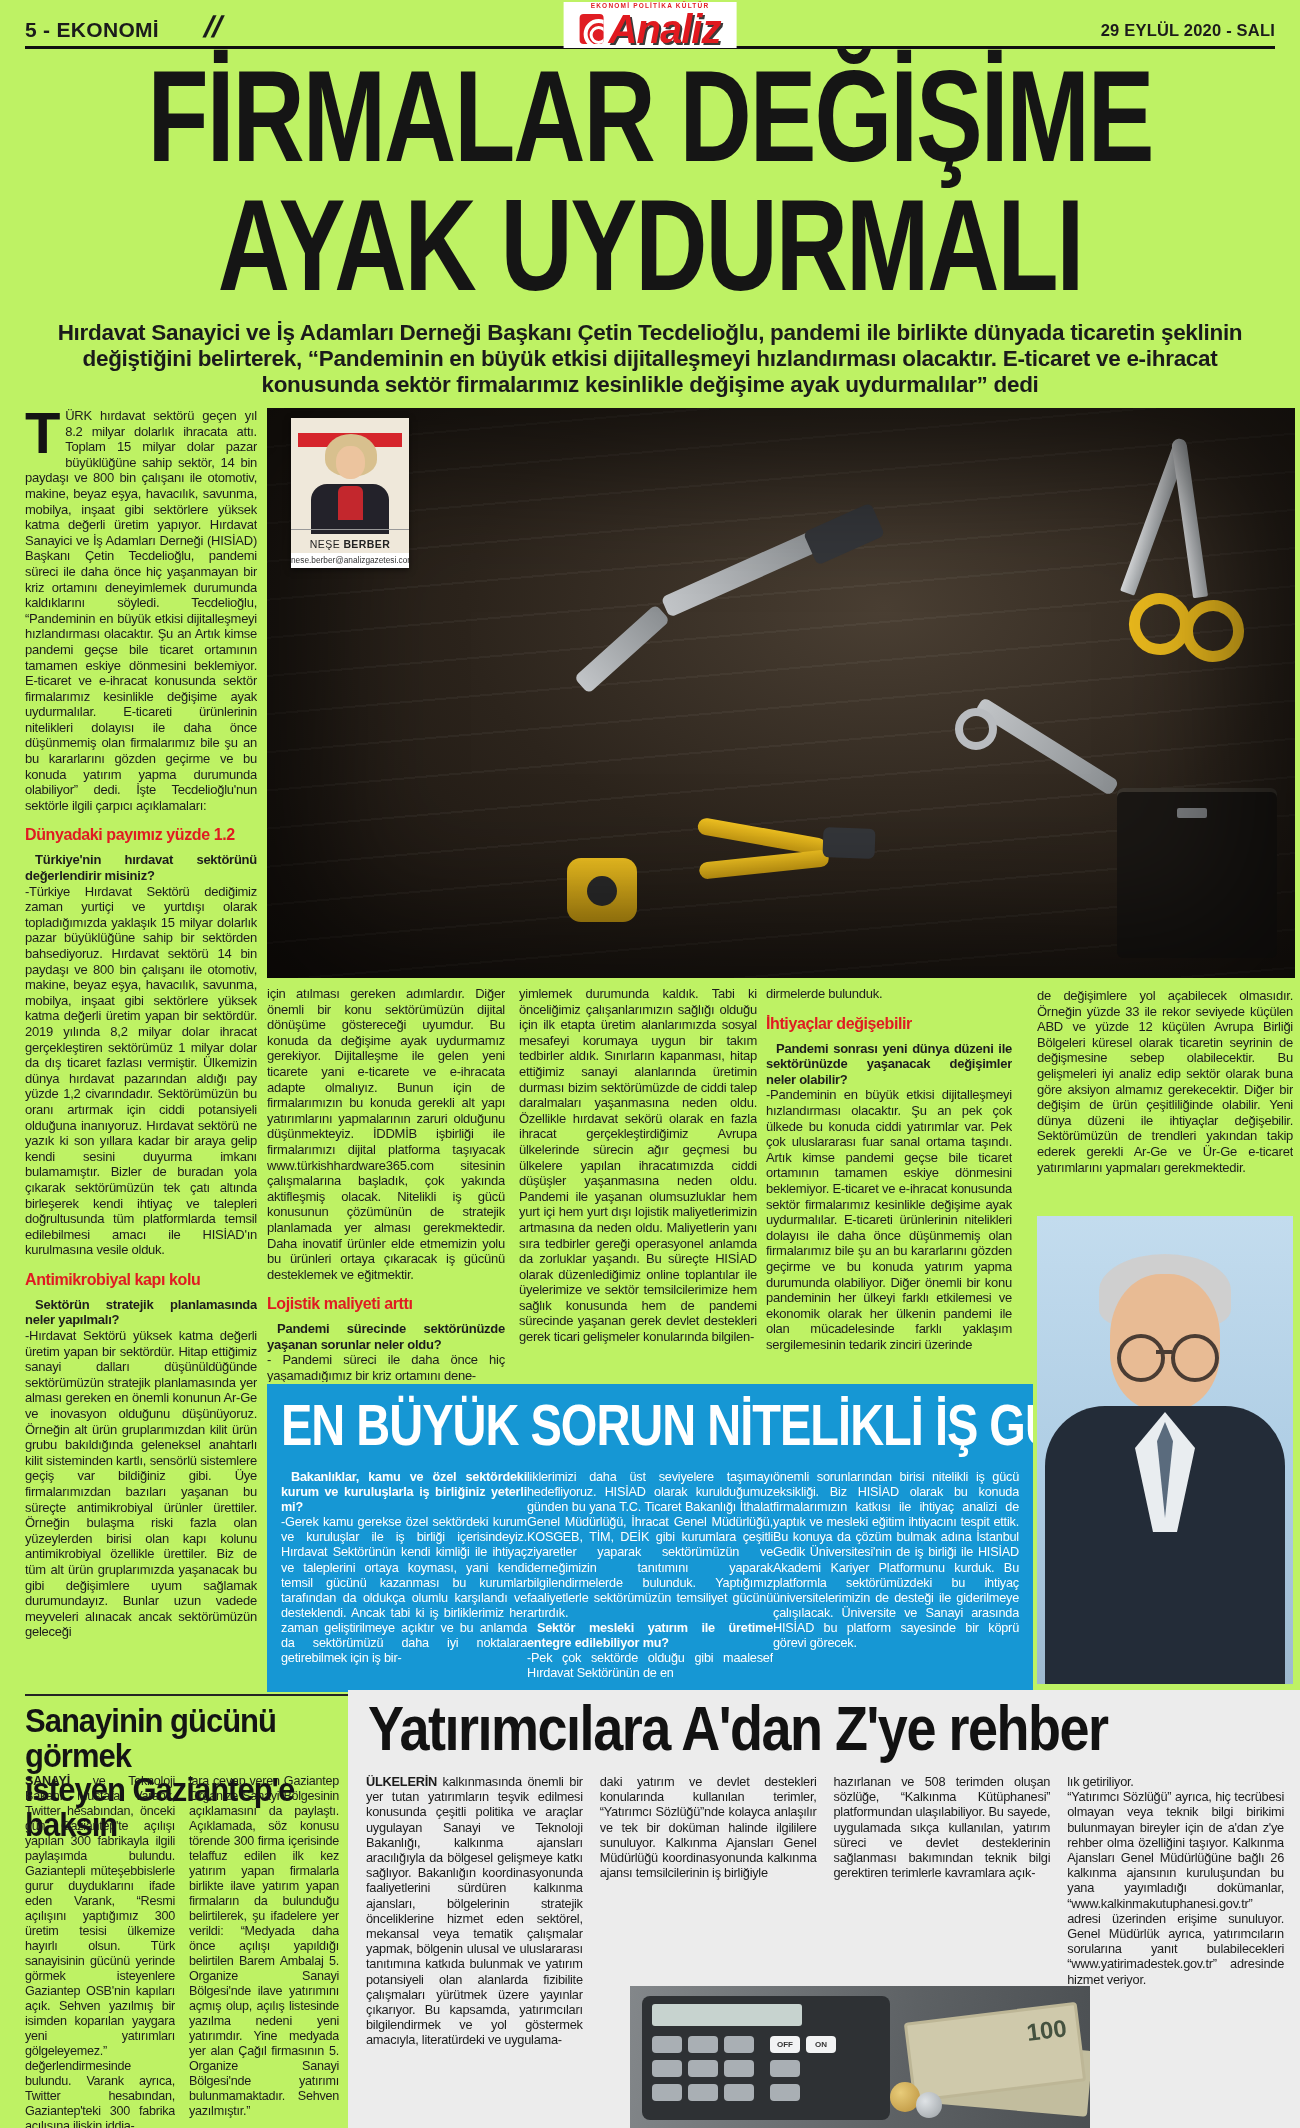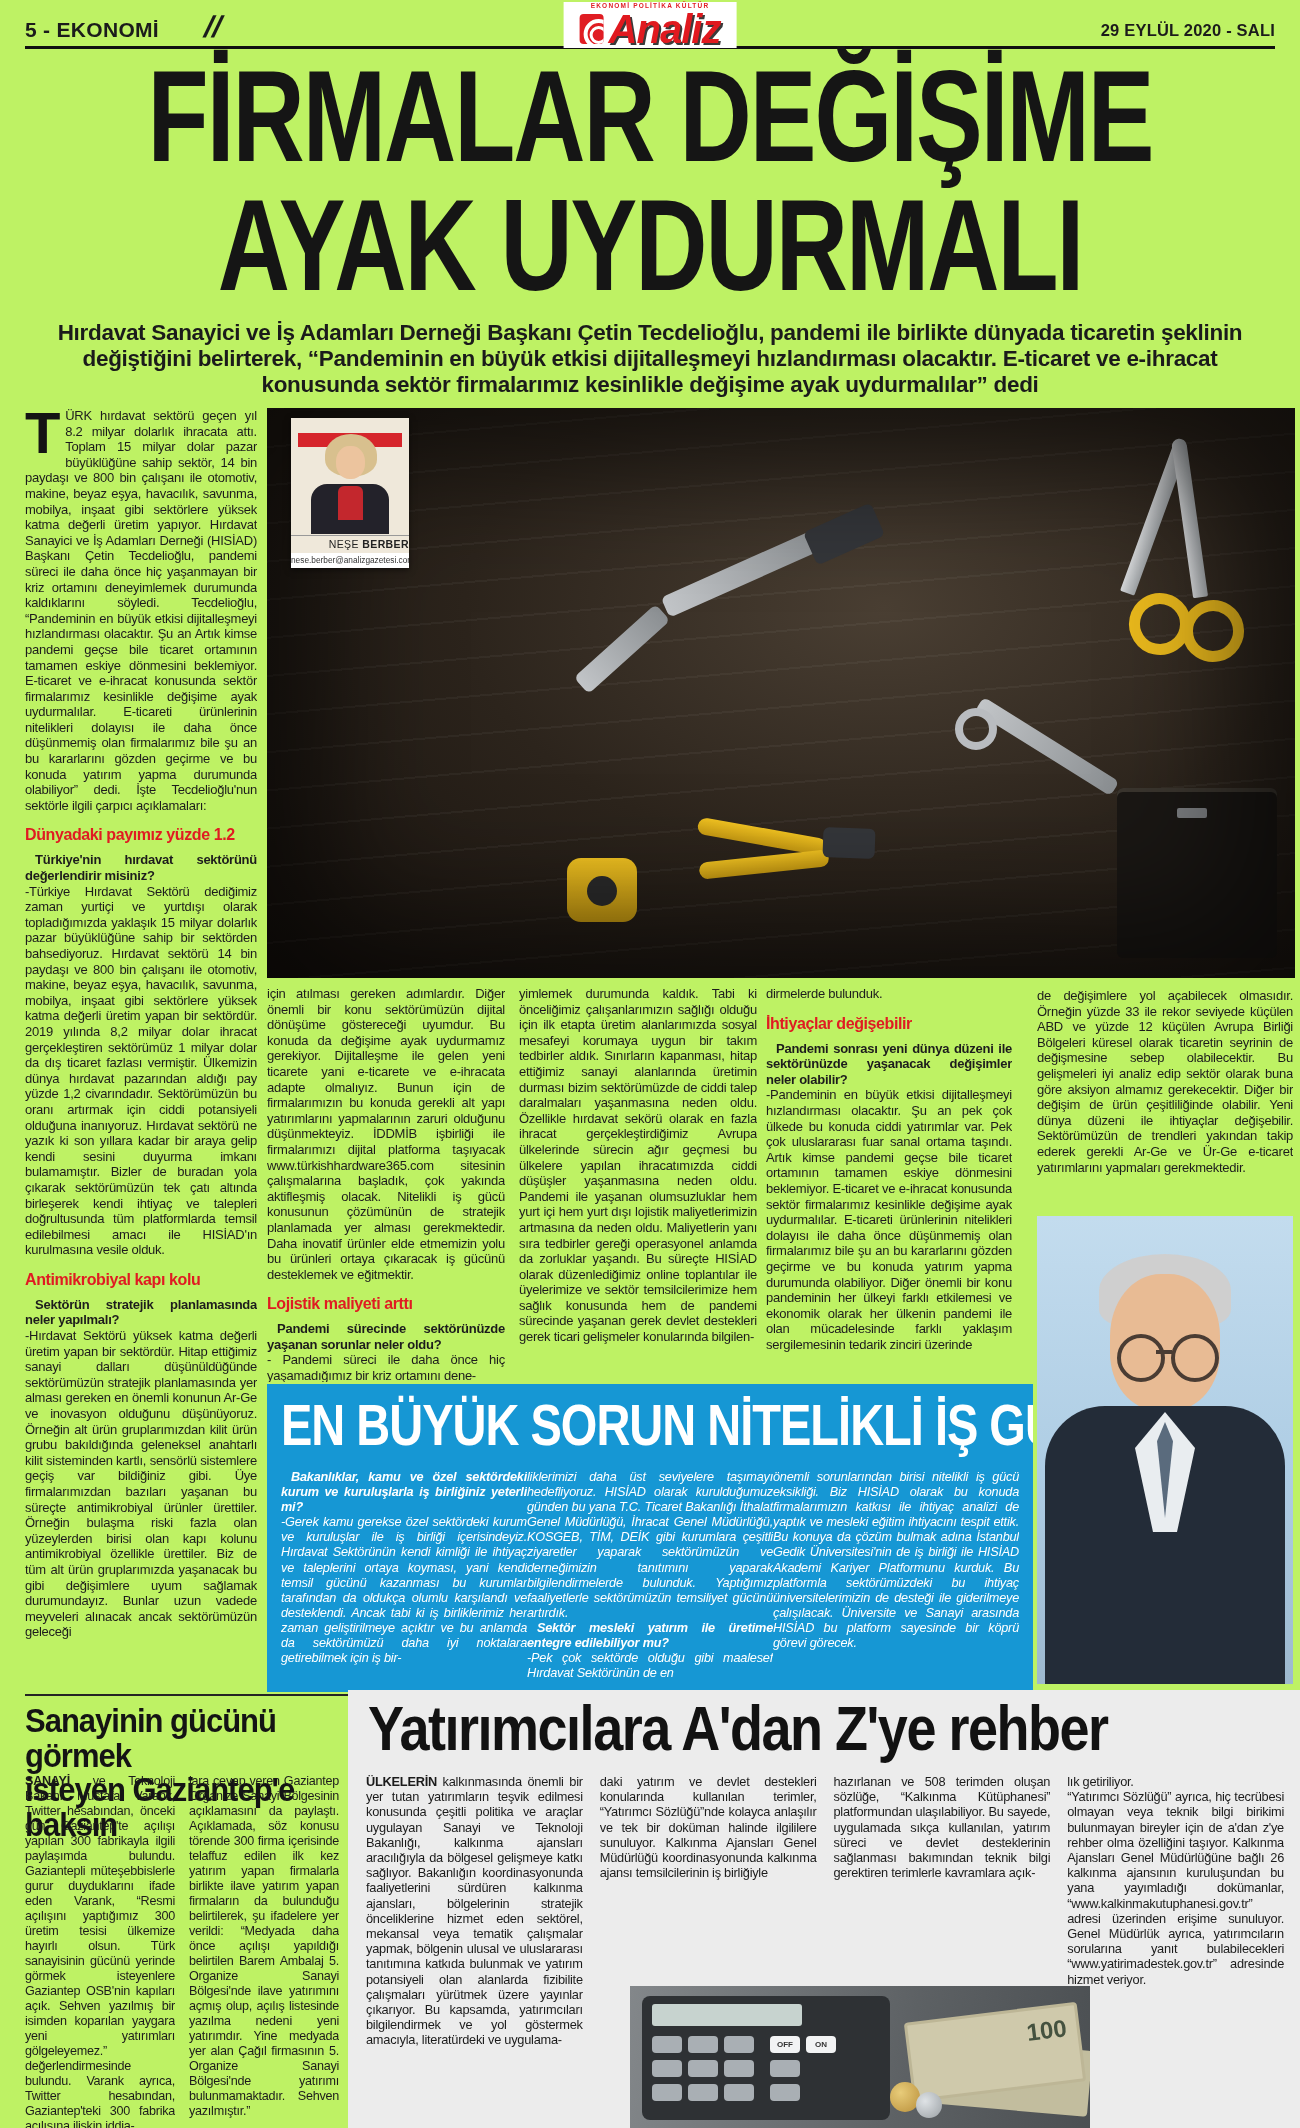--- a/index.html
+++ b/index.html
@@ -50,41 +50,41 @@
   .dark-head{background:#34363a;border-radius:6px;}
   .vignette{position:absolute;inset:0;box-shadow:inset 0 0 120px 60px rgba(0,0,0,.55);}
   
   .byline-card{position:absolute;top:10px;left:24px;width:118px;height:150px;background:#efe8da;
                box-shadow:0 2px 6px rgba(0,0,0,.5);z-index:3;overflow:hidden;}
   .byline-band{position:absolute;top:15px;left:7px;right:7px;height:14px;background:#d6252b;}
   .byline-hair{position:absolute;top:16px;left:34px;width:52px;height:42px;background:#d8c08e;border-radius:50% 50% 40% 40%;}
   .byline-face{position:absolute;top:28px;left:45px;width:29px;height:33px;background:#ecc49e;border-radius:46%;}
   .byline-blazer{position:absolute;top:66px;left:20px;width:78px;height:50px;background:#23222a;border-radius:16px 16px 0 0;}
   .byline-top{position:absolute;top:68px;left:47px;width:25px;height:34px;background:#c3272d;border-radius:6px 6px 0 0;}
-  .byline-name{position:absolute;bottom:18px;left:0;right:0;text-align:right;font-size:10.5px;
-               letter-spacing:.4px;color:#222;border-top:1px solid #999;padding-top:2px;}
+  .byline-name{position:absolute;bottom:18px;left:0;right:0;text-align:center;font-size:10.5px;
+               letter-spacing:.4px;color:#222;border-top:1px solid #999;padding-top:8px;}
   .byline-email{position:absolute;bottom:0;left:0;right:0;height:15px;background:#fff;text-align:center;
                 font-size:8.3px;line-height:15px;color:#333;}
   
   .man-photo{position:absolute;top:1216px;left:1037px;width:256px;height:468px;overflow:hidden;
              background:linear-gradient(180deg,#c3dcee 0%,#aecde4 55%,#9db9cf 100%);}
   .man-hair{position:absolute;top:38px;left:62px;width:132px;height:74px;background:#cfcfcf;border-radius:60% 60% 30% 30%;}
   .man-face{position:absolute;top:58px;left:73px;width:110px;height:136px;background:#e8bb94;border-radius:46% 46% 42% 42%;}
   .man-glass{position:absolute;top:118px;width:40px;height:40px;border:4px solid #4a3c33;border-radius:50%;}
   .man-glass.l{left:80px;} .man-glass.r{left:134px;}
   .man-bridge{position:absolute;top:134px;left:119px;width:16px;height:4px;background:#4a3c33;}
   .man-suit{position:absolute;top:190px;left:8px;width:240px;height:280px;background:#232c38;border-radius:60px 60px 0 0;}
   .man-shirt{position:absolute;top:196px;left:98px;width:60px;height:120px;background:#e9edf0;
              clip-path:polygon(50% 0,100% 30%,70% 100%,30% 100%,0 30%);}
   .man-tie{position:absolute;top:206px;left:120px;width:16px;height:96px;background:#5a6b7d;clip-path:polygon(50% 0,100% 20%,50% 100%,0 20%);}
   
   .bluebox{position:absolute;top:1384px;left:267px;width:766px;height:308px;background:#1697d4;overflow:hidden;}
   .bluebox-title{margin:12px 14px 4px;font-size:47px;font-weight:bold;color:#fff;letter-spacing:-1px;
                  white-space:nowrap;transform:scaleY(1.22);transform-origin:top left;line-height:47px;}
-  .bluebox-cols{position:absolute;top:86px;left:14px;right:14px;bottom:10px;display:flex;font-style:italic;}
+  .bluebox-cols{position:absolute;top:86px;left:14px;right:14px;bottom:10px;display:flex;}
   .bluebox-col{flex:1;overflow:hidden;font-size:12.7px;line-height:15.1px;letter-spacing:-.2px;
                text-align:justify;color:#ffffff;}
   .bluebox-col p{margin:0;} .bluebox-col .p-q{font-weight:bold;text-indent:10px;}
   
   .rule-bl{position:absolute;top:1694px;left:25px;width:462px;border-top:2px solid #242424;}
   .gaz-headline{position:absolute;top:1704px;left:25px;width:320px;font-size:31px;line-height:32px;
                 font-weight:bold;letter-spacing:-1px;transform:scaleY(1.08);transform-origin:top left;color:#141414;}
   .gaz-cols{position:absolute;top:1774px;left:25px;width:314px;height:354px;display:flex;gap:14px;}
   .gaz-col{flex:1;overflow:hidden;font-size:12.6px;line-height:15px;letter-spacing:-.25px;text-align:justify;}
   .gaz-col p{margin:0;}

